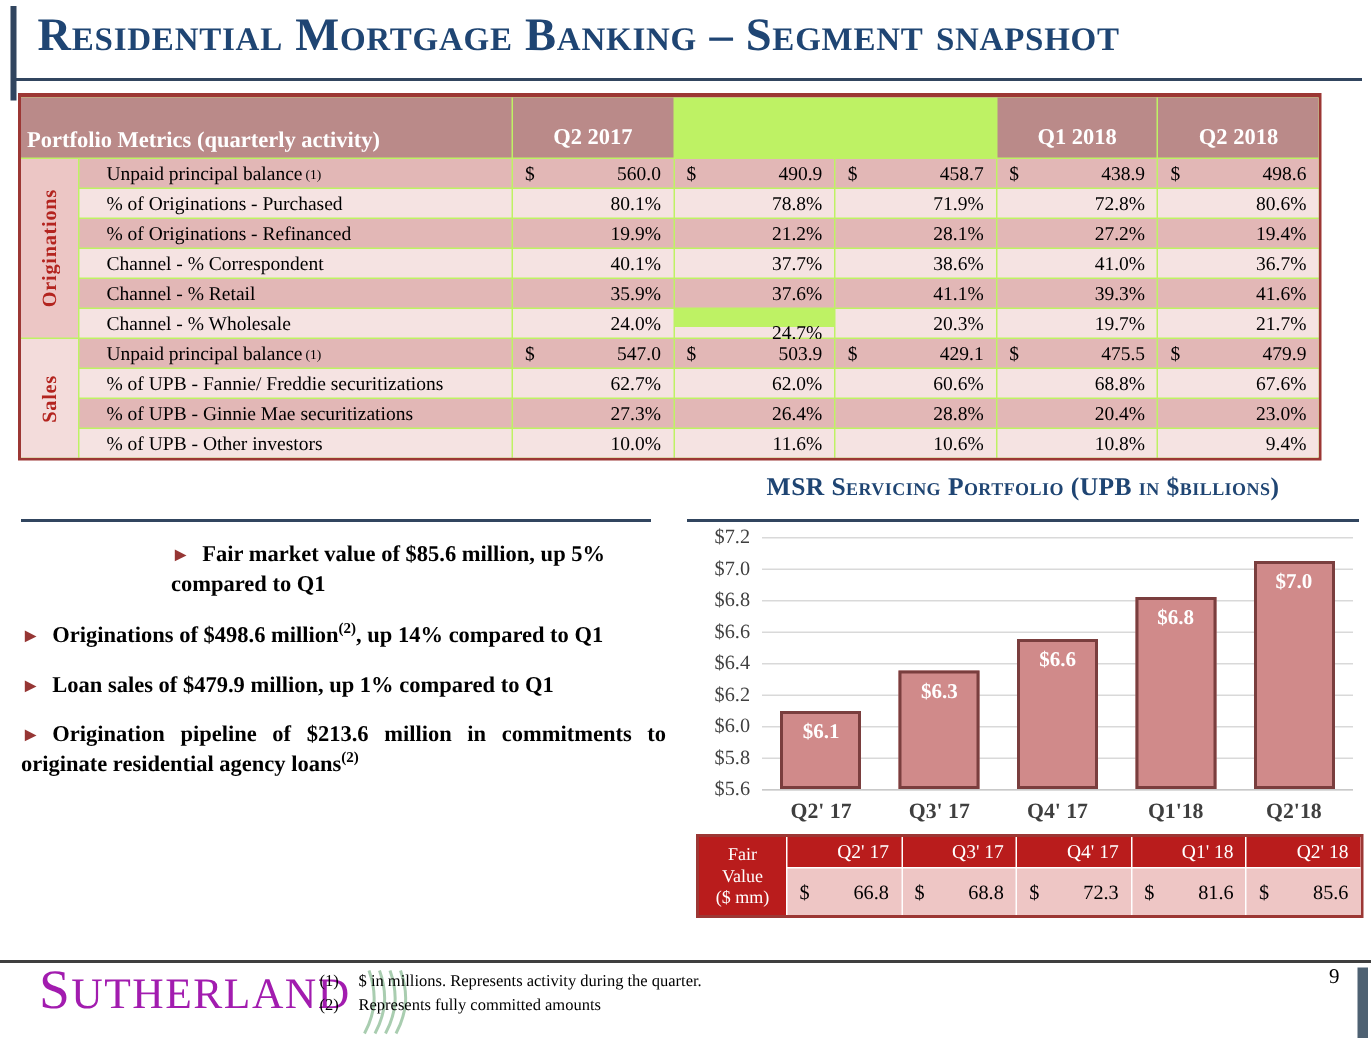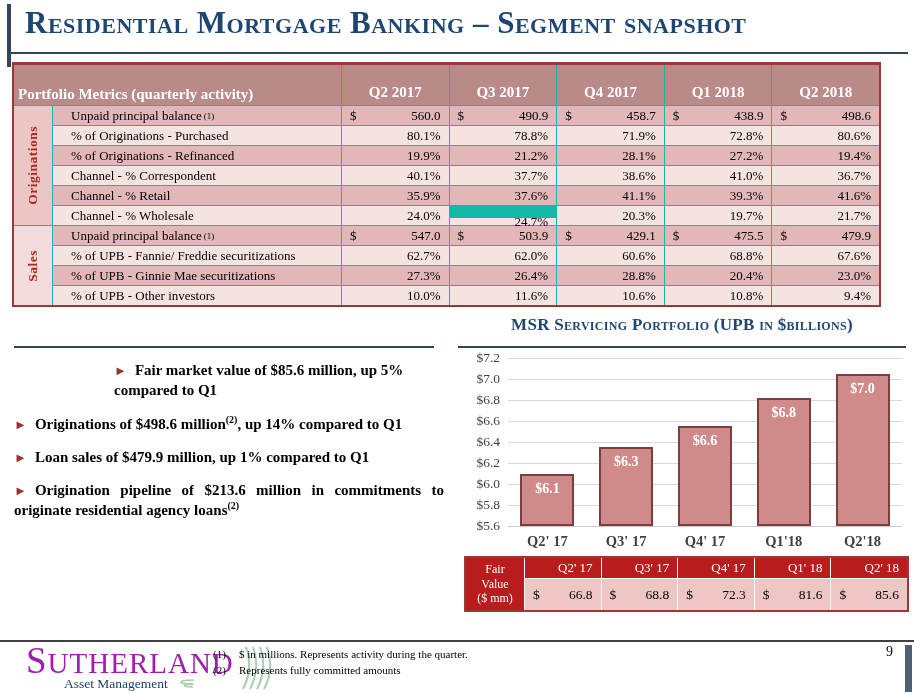--- a/index.html
+++ b/index.html
@@ -8,21 +8,21 @@
 
   
   .left-accent{position:absolute;left:7px;top:4px;width:4px;height:63px;background:#31455f;}
   .slide-title{position:absolute;left:25px;top:5px;width:880px;font-size:31px;font-weight:bold;
                font-variant:small-caps;color:#1f4573;letter-spacing:.5px;white-space:nowrap;}
   .title-rule{position:absolute;left:10px;top:52px;width:898px;height:2px;background:#31455f;}
 
   
   .ptable{position:absolute;left:12px;top:62px;width:865px;border:2px solid #9c3734;border-top:3px solid #9c3734;}
   .ptable-grid{display:grid;grid-template-columns:38px 288px repeat(5,1fr);
-               grid-template-rows:40px repeat(10,19px);gap:1px;background:#14b8a6;font-family:Liberation Serif, serif;}
+               grid-template-rows:40px repeat(10,19px);gap:1px;background:#bef264;font-family:Liberation Serif, serif;}
   .hcell{background:#ba8a89;color:#fff;font-weight:bold;font-size:15px;display:flex;align-items:flex-end;}
   .hcell.metrics{grid-column:1/3;grid-row:1;padding:0 0 2px 4px;}
   .hcell.qtr{grid-row:1;justify-content:center;padding-bottom:4px;}
   .gcell{grid-column:1;display:flex;align-items:center;justify-content:center;}
   .gcell .glabel{writing-mode:vertical-rl;transform:rotate(180deg);color:#b3241f;
                  font-weight:bold;font-size:13.5px;letter-spacing:.5px;}
   .rowdark{background:#e2b7b6;}
   .rowlight{background:#f5e3e2;}
   .lcell{display:flex;align-items:center;font-size:13px;padding-left:18px;}
   .lcell sup{font-size:9px;margin-left:2px;line-height:0;}
@@ -80,22 +80,20 @@
 <div id="slide">
 
   <div class="left-accent"></div>
   <div class="slide-title">Residential Mortgage Banking – Segment snapshot</div>
   <div class="title-rule"></div>
 
   <div class="ptable">
     <div class="ptable-grid">
         <div class="hcell metrics">Portfolio Metrics (quarterly activity)</div>
         <div class="hcell qtr" style="grid-column: 3;">Q2 2017</div>
-        <div class="hcell qtr" style="grid-column: 4;">Q3 2017</div>
-        <div class="hcell qtr" style="grid-column: 5;">Q4 2017</div>
         <div class="hcell qtr" style="grid-column: 6;">Q1 2018</div>
         <div class="hcell qtr" style="grid-column: 7;">Q2 2018</div>
         <div class="gcell" style="grid-row: 2 / 8; background: rgb(236, 198, 197);">
           <div class="glabel">Originations</div>
         </div>
         <div class="lcell rowdark" style="grid-area: 2 / 2;">
           <span>Unpaid principal balance</span>
           <sup>(1)</sup>
         </div>
         <div class="vcell rowdark cur" style="grid-area: 2 / 3;">
@@ -376,27 +374,20 @@
           <span>$</span>
           <span>85.6</span>
         </div>
       </div>
   </div>
 
   <div class="footer-rule"></div>
   <div class="logo">
     <div>
       <div class="logo-name"><span class="big">S</span><span>UTHERLAND</span></div>
-      <div class="logo-sub">
-        <span>Asset Management</span>
-        <svg width="24" height="12" viewBox="0 0 24 12">
-          <path d="M22 2 C 6 2, 4 6, 20 6" stroke="#a9cdb0" stroke-width="1.6" fill="none"></path>
-          <path d="M22 6 C 10 6, 9 9, 21 9" stroke="#a9cdb0" stroke-width="1.6" fill="none"></path>
-        </svg>
-      </div>
     </div>
     <svg width="36" height="44" viewBox="0 0 36 44" style="margin-left:4px;">
       <path d="M8 1 C 13 15, 13 28, 5 43" stroke="#a9cdb0" stroke-width="2" fill="none"></path>
       <path d="M15 1 C 20 15, 20 28, 12 43" stroke="#a9cdb0" stroke-width="2" fill="none"></path>
       <path d="M22 1 C 27 15, 27 28, 19 43" stroke="#a9cdb0" stroke-width="2" fill="none"></path>
       <path d="M29 1 C 34 15, 34 28, 26 43" stroke="#a9cdb0" stroke-width="2" fill="none"></path>
     </svg>
   </div>
   <div class="footnotes">
     <div class="fnrow">

